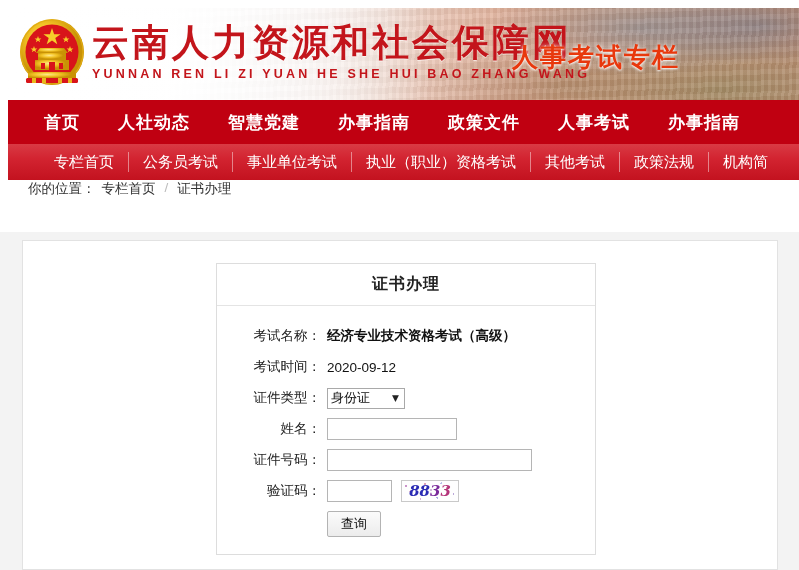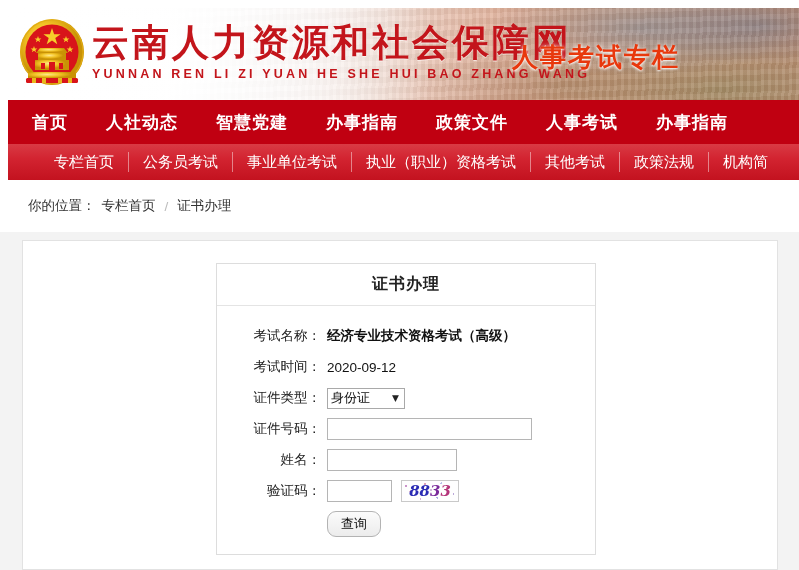--- a/index.html
+++ b/index.html
@@ -96,21 +96,21 @@
   .nav-main .nav-item {
     font-family: "DejaVu Sans", "Liberation Sans", sans-serif;
     font-weight: bold;
     font-size: 17px;
     color: #ffffff;
     letter-spacing: 1px;
     white-space: nowrap;
     padding: 0 19px;
     cursor: pointer;
   }
-  .nav-main .nav-item:first-child { padding-left: 24px; }
+  .nav-main .nav-item:first-child { padding-left: 36px; }
 
   .nav-sub {
     position: absolute; left: 8px; top: 144px;
     width: 791px; height: 36px;
     background: linear-gradient(180deg, #d93a44 0%, #d22330 42%, #c3121f 100%);
     display: flex; align-items: center;
   }
   .nav-sub .subnav-item {
     font-family: "DejaVu Sans", "Liberation Sans", sans-serif;
     font-size: 15px;
@@ -121,21 +121,21 @@
     border-right: 1px solid rgba(255,255,255,.45);
     cursor: pointer;
   }
   .nav-sub .subnav-item:first-child { margin-left: 32px; }
   .nav-sub .subnav-item:last-child { border-right: none; }
 
   
   .breadcrumb {
     position: absolute; left: 0; top: 180px;
     width: 659px; height: 52px;
-    display: flex; align-items: center;
+    display: flex; align-items: flex-start;
     font-size: 13.5px;
     color: #444;
     background: #ffffff;
   }
   .breadcrumb .bc-pad { width: 28px; }
   .breadcrumb .bc-label { color: #333; }
   .breadcrumb .bc-link {
     color: #333; margin-left: 6px; cursor: pointer;
   }
   .breadcrumb .bc-sep { color: #bbb; margin: 0 9px; }
@@ -265,21 +265,21 @@
   .captcha-text span:nth-child(3) { color: #7a2a9a; }
   .captcha-text span:nth-child(4) { color: #b4347a; }
 
   .btn {
     margin-left: 0;
     font-family: "DejaVu Sans", "Liberation Sans", sans-serif;
     font-size: 13px;
     color: #111;
     background: linear-gradient(180deg, #fbfbfb 0%, #ececec 100%);
     border: 1px solid #b3b3b3;
-    border-radius: 9px;
+    border-radius: 2px;
     padding: 3px 13px;
     cursor: pointer;
   }
   .btn-row { margin-top: 5px; }
   .btn-spacer { width: 110px; padding-right: 6px; box-sizing: border-box; }
 </style>
 </head>
 <body>
 
 <div class="header">
@@ -381,27 +381,27 @@
 
     <div class="form-row">
       <div class="form-label">证件类型：</div>
       <div class="sel">
         <span class="sel-text">身份证</span>
         <span class="sel-arrow">▼</span>
       </div>
     </div>
 
     <div class="form-row">
+      <div class="form-label">姓名：</div>
+      <input class="txt w-name" type="text" placeholder="" style="">
+    </div>
+
+    <div class="form-row">
       <div class="form-label">证件号码：</div>
       <input class="txt w-id" type="text" placeholder="" style="">
-    </div>
-
-    <div class="form-row">
-      <div class="form-label">姓名：</div>
-      <input class="txt w-name" type="text" placeholder="" style="">
     </div>
 
     <div class="form-row">
       <div class="form-label">验证码：</div>
       <input class="txt w-code" type="text" placeholder="" style="">
       <div class="captcha">
         <div class="captcha-text">
             <span>8</span>
             <span>8</span>
             <span>3</span>

